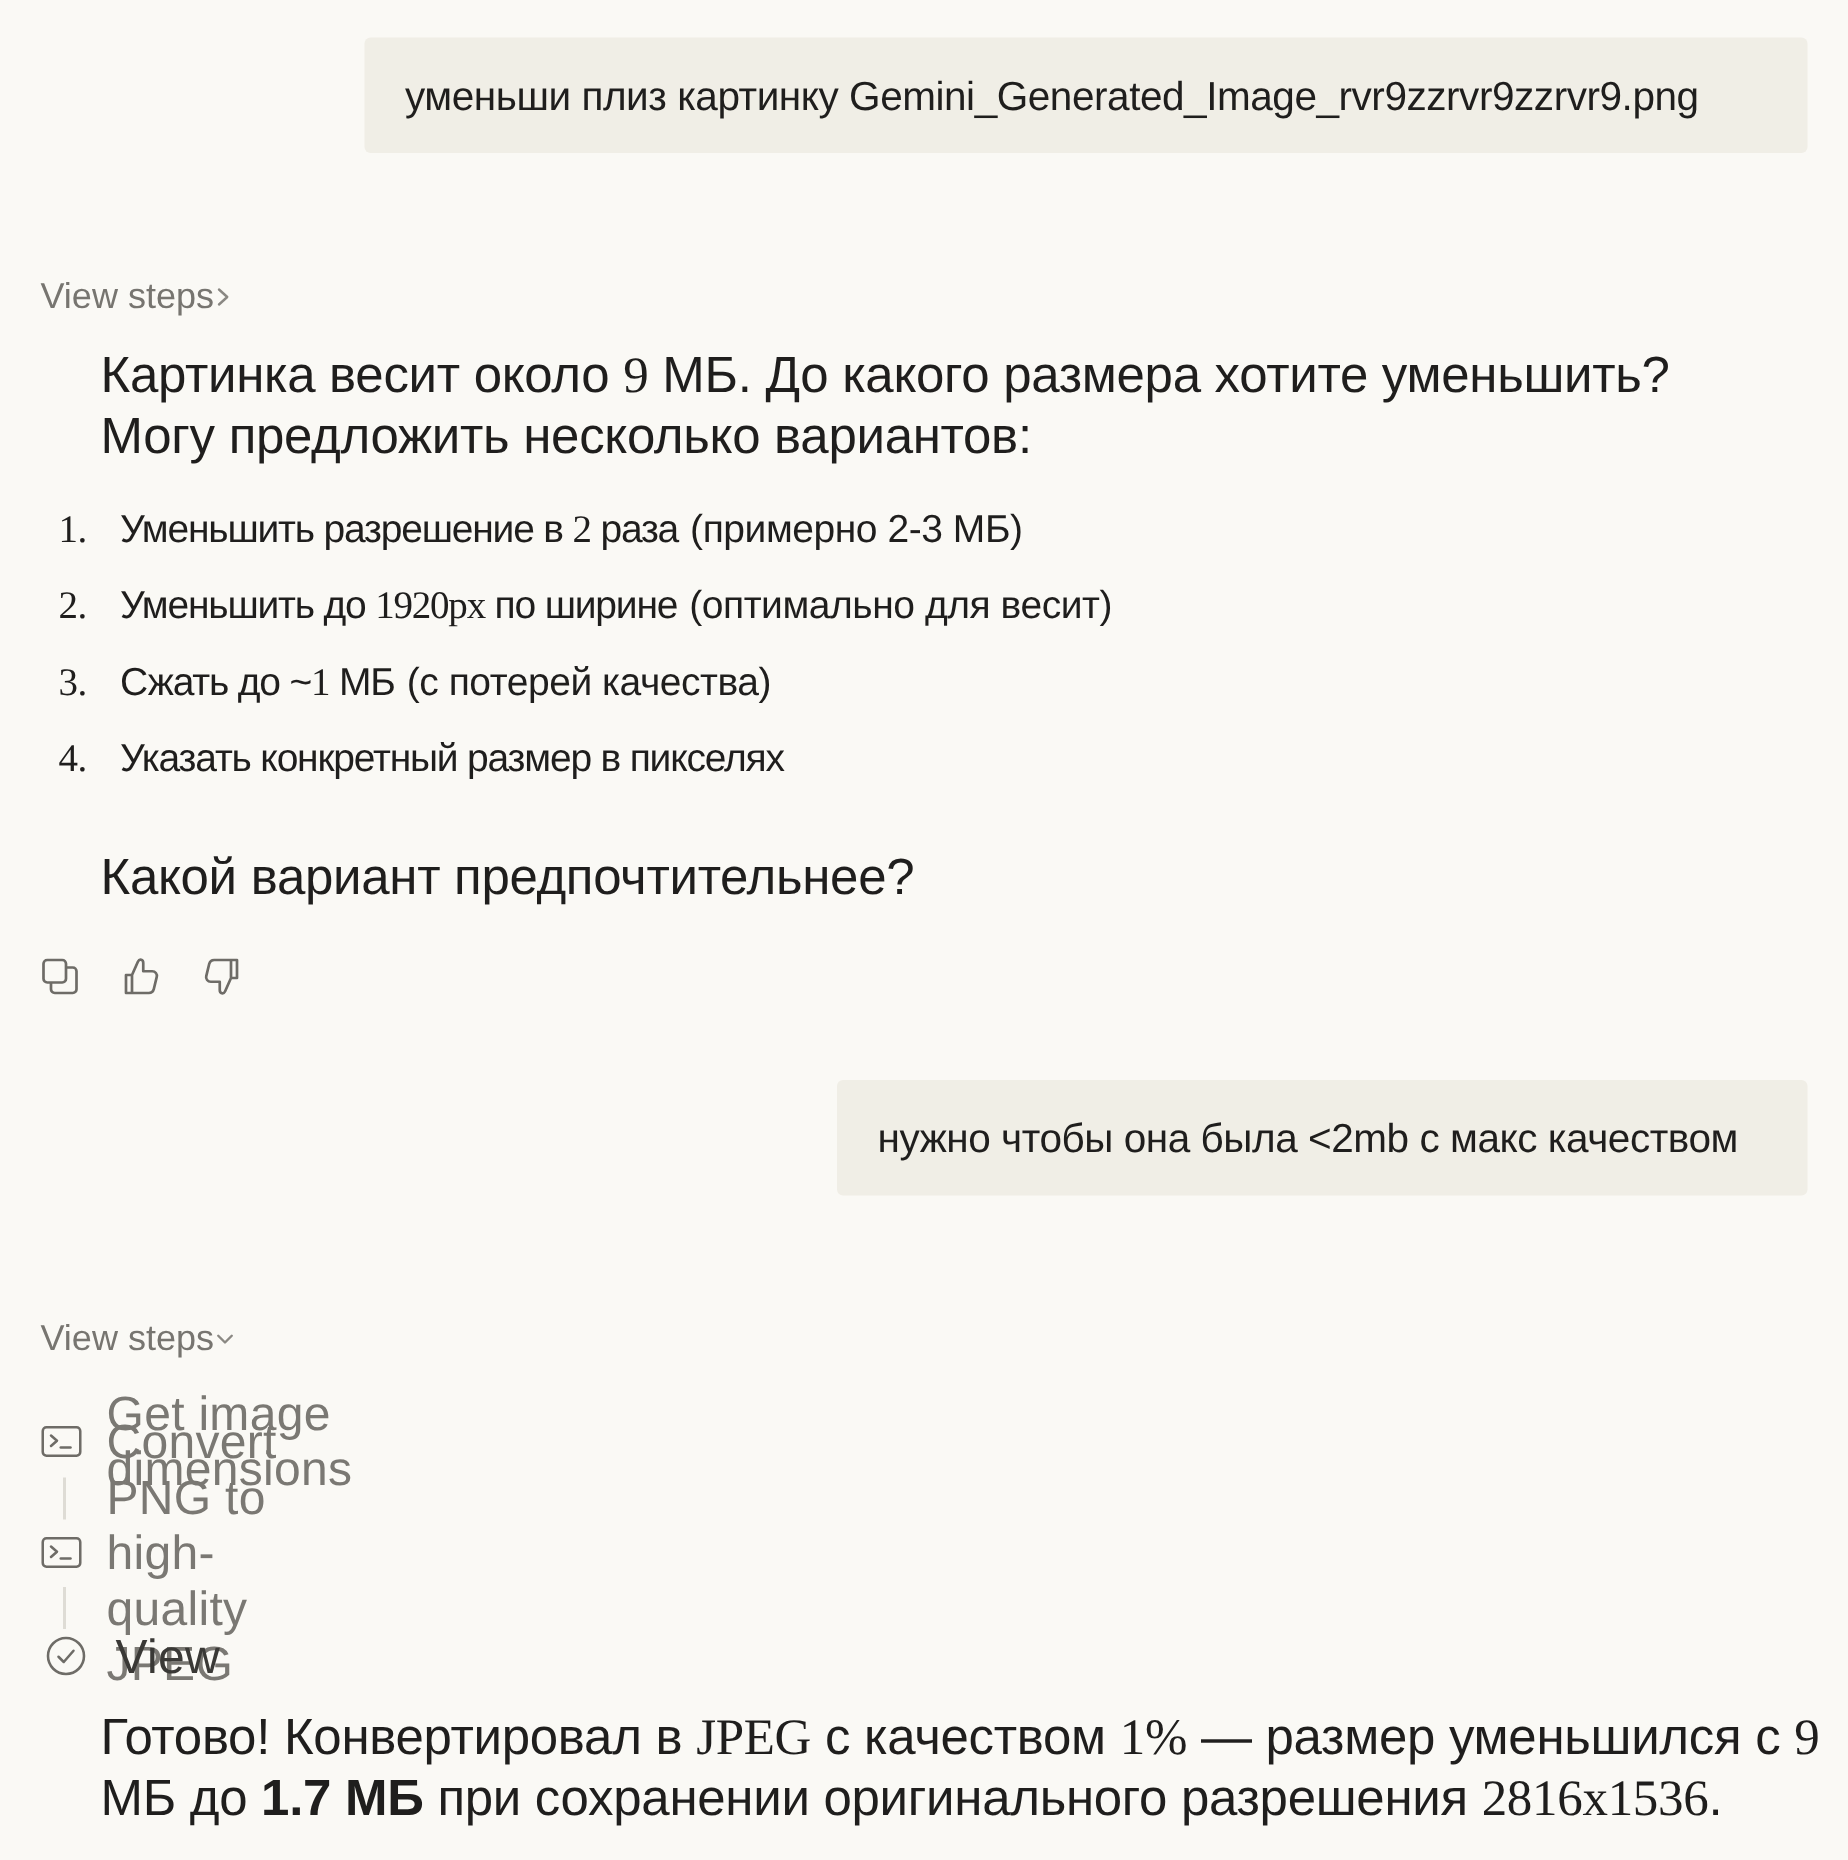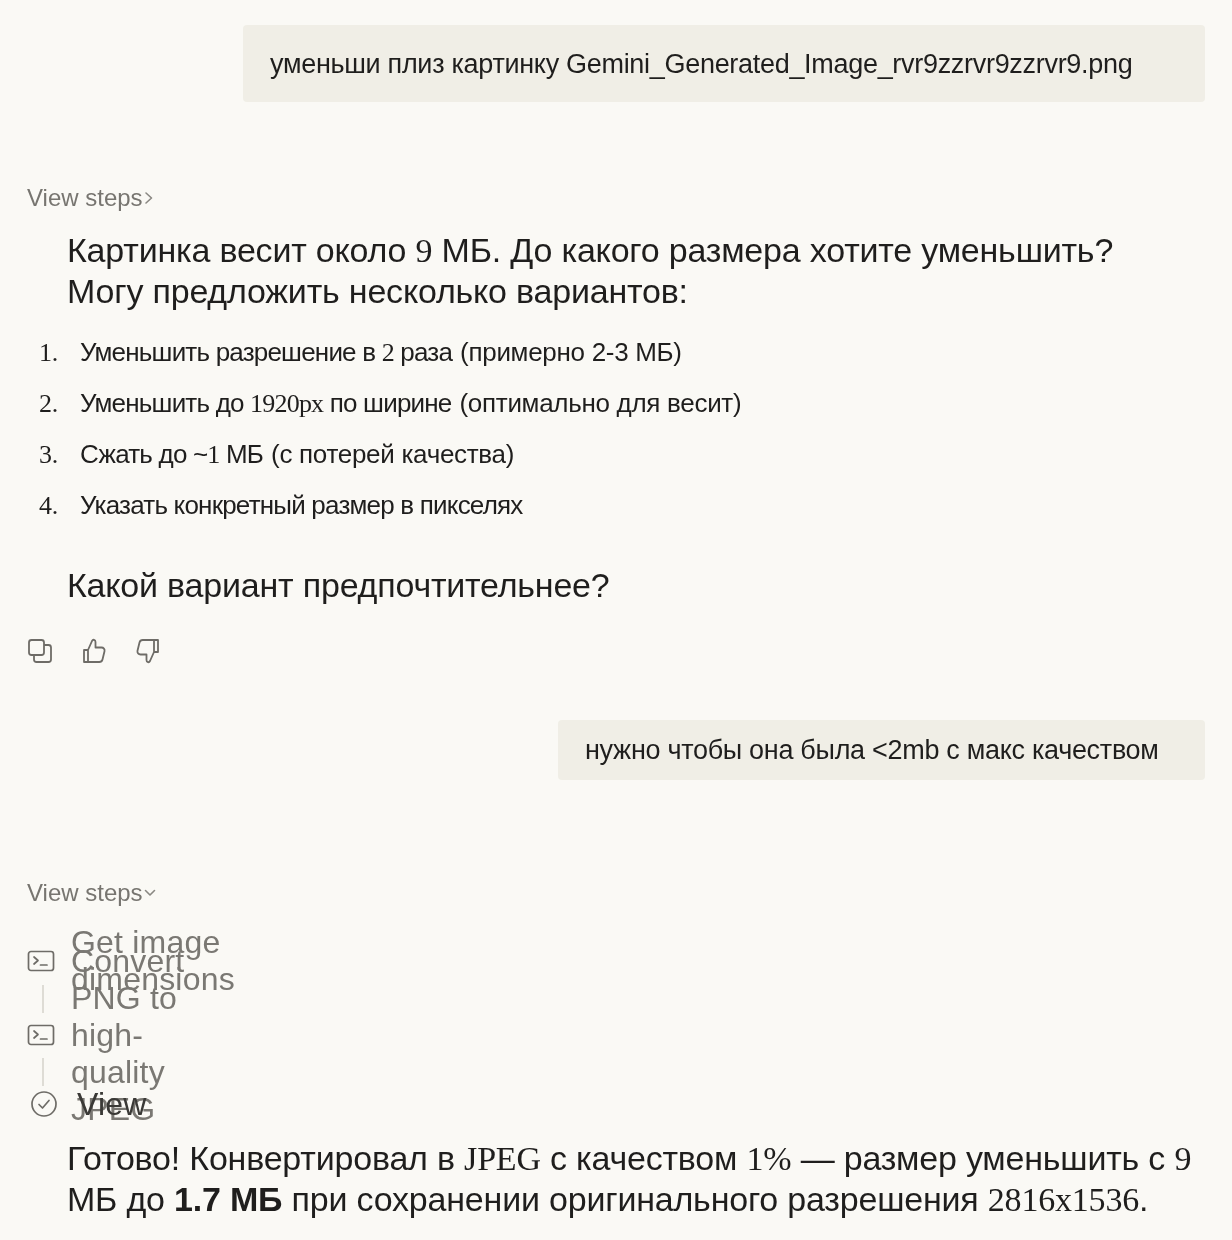--- a/index.html
+++ b/index.html
@@ -24,21 +24,21 @@
       letter-spacing: -0.3px;
       color: #1f1e1d;
       line-height: 38px;
       padding: 0 36px 0 27px;
       box-sizing: border-box;
       display: flex;
       align-items: center;
       white-space: nowrap;
     }
     .user-bubble.b1 { top: 25px; height: 77px; left: 243px; }
-    .user-bubble.b2 { top: 720px; height: 60px; left: 558px; }
+    .user-bubble.b2 { top: 720px; height: 77px; left: 558px; }
 
     .view-steps {
       position: absolute;
       left: 27px;
       font-size: 24px;
       color: #777570;
       display: flex;
       align-items: center;
       cursor: pointer;
     }
@@ -248,13 +248,13 @@
     <span class="step-icon">
       <svg width="28" height="28" viewBox="0 0 28 28">
           <circle cx="14" cy="14" r="12" fill="none" stroke="#6e6c67" stroke-width="1.7"></circle>
           <path d="M9 14.5 L12.5 18 L19 10.5" fill="none" stroke="#6e6c67" stroke-width="1.7" stroke-linecap="round" stroke-linejoin="round"></path>
         </svg>
     </span>
     <span class="step-label">View</span>
   </div>
 </div>
 
-<div class="para p3"><span>Готово! Конвертировал в </span><span class="serif-num">JPEG</span><span> с качеством </span><span class="serif-num">1%</span><span> — размер уменьшить с </span><span class="serif-num">9</span><span> МБ до </span><b>1.7 МБ</b><span> при сохранении оригинального разрешения </span><span class="serif-num">2816x1536</span><span>.</span></div>
+<div class="para p3"><span>Готово! Конвертировал в </span><span class="serif-num">JPEG</span><span> с качеством </span><span class="serif-num">1%</span><span> — размер уменьшился с </span><span class="serif-num">9</span><span> МБ до </span><b>1.7 МБ</b><span> при сохранении оригинального разрешения </span><span class="serif-num">2816x1536</span><span>.</span></div>
 
 </body></html>

